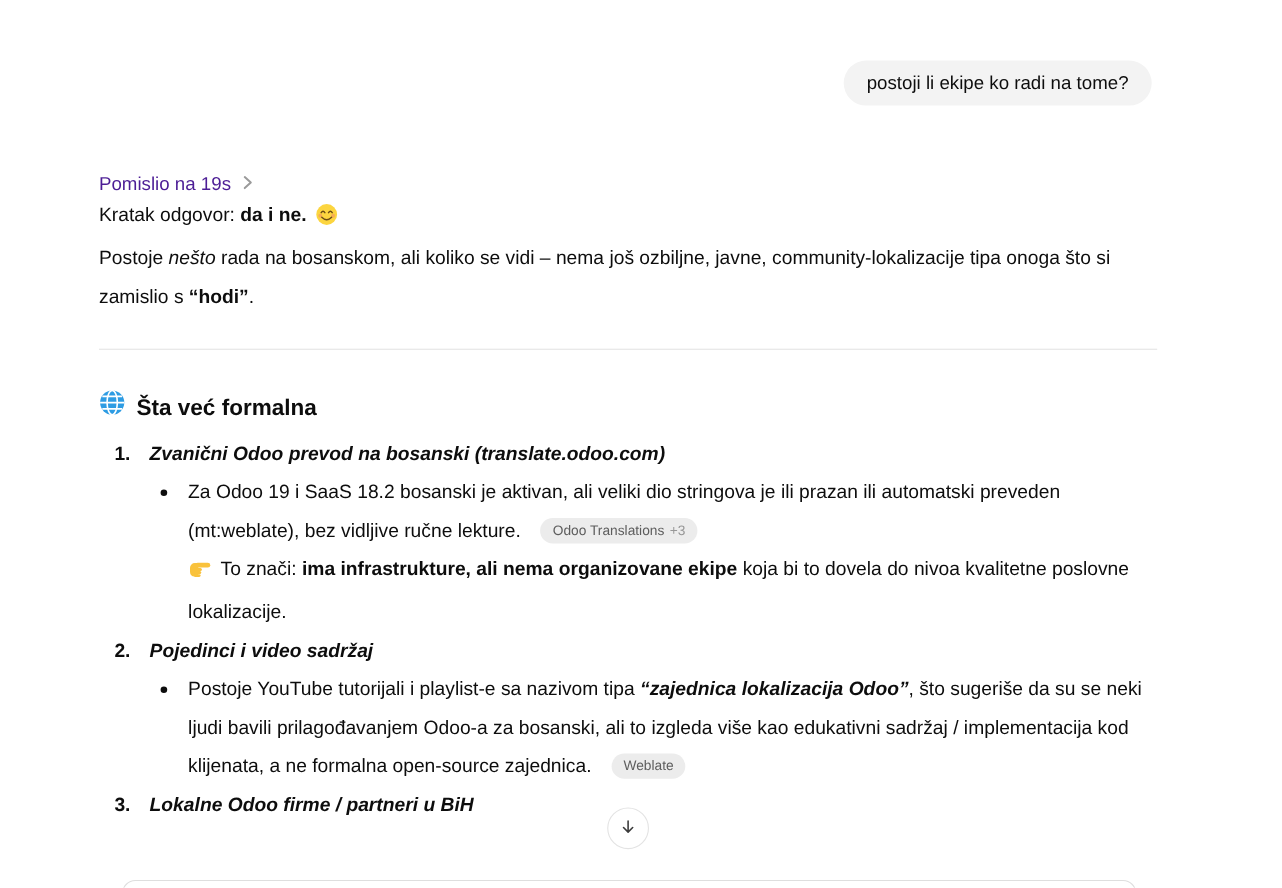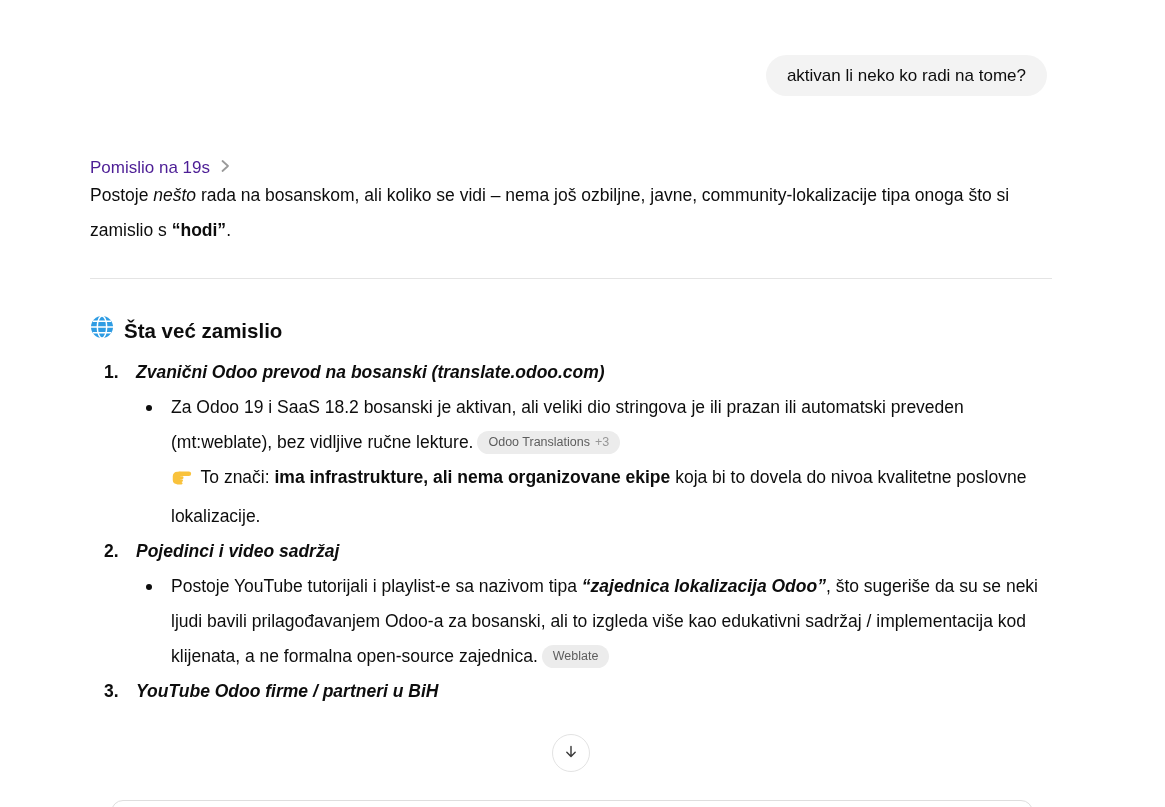--- a/index.html
+++ b/index.html
@@ -48,21 +48,21 @@
   .b-marker { width:35px; flex:none; position:relative; }
   .b-marker::before {
     content:""; position:absolute; left:10px; top:15px;
     width:6px; height:6px; border-radius:50%; background:#0d0d0d;
   }
   .b-text { flex:1; min-width:0; }
 
   .badge {
     display:inline-block; background:#ececec; color:#5d5d5d;
     font-size:12.5px; line-height:23px; padding:0 11px; border-radius:12px;
-    margin-left:4px; vertical-align:2.5px; white-space:nowrap; cursor:pointer;
+    margin-left:18px; vertical-align:2.5px; white-space:nowrap; cursor:pointer;
   }
   .badge .extra { color:#979797; margin-left:5px; }
 
   .hand { display:inline-block; vertical-align:-4px; margin-right:4px; }
 
   
   .scroll-btn {
     position:absolute; left:552px; top:734px; width:38px; height:38px;
     border-radius:50%; background:#ffffff; border:1px solid #e3e3e3;
     display:flex; align-items:center; justify-content:center;
@@ -75,53 +75,66 @@
     background:#ffffff; border:1.5px solid #dedede; border-radius:16px; z-index:2;
   }
 </style>
 </head>
 <body>
 
 <div class="content">
 
   <div class="user-row">
     <div class="bubble">
-      <span>aktivan li neko ko radi na tome?</span>
+      <span>postoji li ekipe ko radi na tome?</span>
     </div>
   </div>
 
   <div class="thought">
     <span>Pomislio na 19s</span>
     <span>
       <svg width="10" height="14" viewBox="0 0 10 14">
           <path d="M2.5 2 L8 7 L2.5 12" stroke="#9a9a9a" stroke-width="1.8" fill="none" stroke-linecap="round" stroke-linejoin="round"></path>
         </svg>
     </span>
   </div>
 
   <div class="msg">
 
+    <p class="p-first">
+      <span>Kratak odgovor: </span><strong>da i ne.</strong>
+      <span class="inline-emoji">
+        <svg viewBox="0 0 36 36" width="20" height="20">
+          <circle cx="18" cy="18" r="17" fill="#fcd53f"></circle>
+          <circle cx="7.5" cy="20" r="3.2" fill="#f5a25b" opacity="0.8"></circle>
+          <circle cx="28.5" cy="20" r="3.2" fill="#f5a25b" opacity="0.8"></circle>
+          <path d="M9 15 q3 -4.5 6 0" stroke="#6b4c17" stroke-width="2.4" fill="none" stroke-linecap="round"></path>
+          <path d="M21 15 q3 -4.5 6 0" stroke="#6b4c17" stroke-width="2.4" fill="none" stroke-linecap="round"></path>
+          <path d="M10 22.5 q8 8 16 0" stroke="#6b4c17" stroke-width="2.4" fill="none" stroke-linecap="round"></path>
+        </svg>
+      </span>
+    </p>
 
     <p>
       <span>Postoje </span><em>nešto</em><span> rada na bosanskom, ali koliko se vidi – nema još ozbiljne, javne, community-lokalizacije tipa onoga što si zamislio s </span><strong>“hodi”</strong><span>.</span>
     </p>
 
     <hr class="divider">
 
     <div class="sec-heading">
       <span>
         <svg viewBox="0 0 36 36" width="24" height="24">
           <circle cx="18" cy="18" r="16.5" fill="#2e9ce3"></circle>
           <g stroke="#ffffff" stroke-width="2.2" fill="none">
             <ellipse cx="18" cy="18" rx="7" ry="16.5"></ellipse>
             <path d="M1.5 18 h33 M4.5 9.5 h27 M4.5 26.5 h27"></path>
           </g>
         </svg>
       </span>
-      <span>Šta već zamislio</span>
+      <span>Šta već formalna</span>
     </div>
 
     <div class="olist">
 
       <div class="li-row">
         <span class="li-num">1.</span>
         <div class="li-body">
           <div class="li-title">Zvanični Odoo prevod na bosanski (translate.odoo.com)</div>
           <div class="bullet">
             <span class="b-marker"></span>
@@ -158,21 +171,21 @@
                 <span>Postoje YouTube tutorijali i playlist-e sa nazivom tipa </span><strong><em>“zajednica lokalizacija Odoo”</em></strong><span>, što sugeriše da su se neki ljudi bavili prilagođavanjem Odoo-a za bosanski, ali to izgleda više kao edukativni sadržaj / implementacija kod klijenata, a ne formalna open-source zajednica.</span><span class="badge"><span>Weblate</span></span>
               </p>
             </div>
           </div>
         </div>
       </div>
 
       <div class="li-row">
         <span class="li-num">3.</span>
         <div class="li-body">
-          <div class="li-title">YouTube Odoo firme / partneri u BiH</div>
+          <div class="li-title">Lokalne Odoo firme / partneri u BiH</div>
         </div>
       </div>
 
     </div>
   </div>
 </div>
 
 <button class="scroll-btn">
   <span>
     <svg width="20" height="20" viewBox="0 0 36 36">

